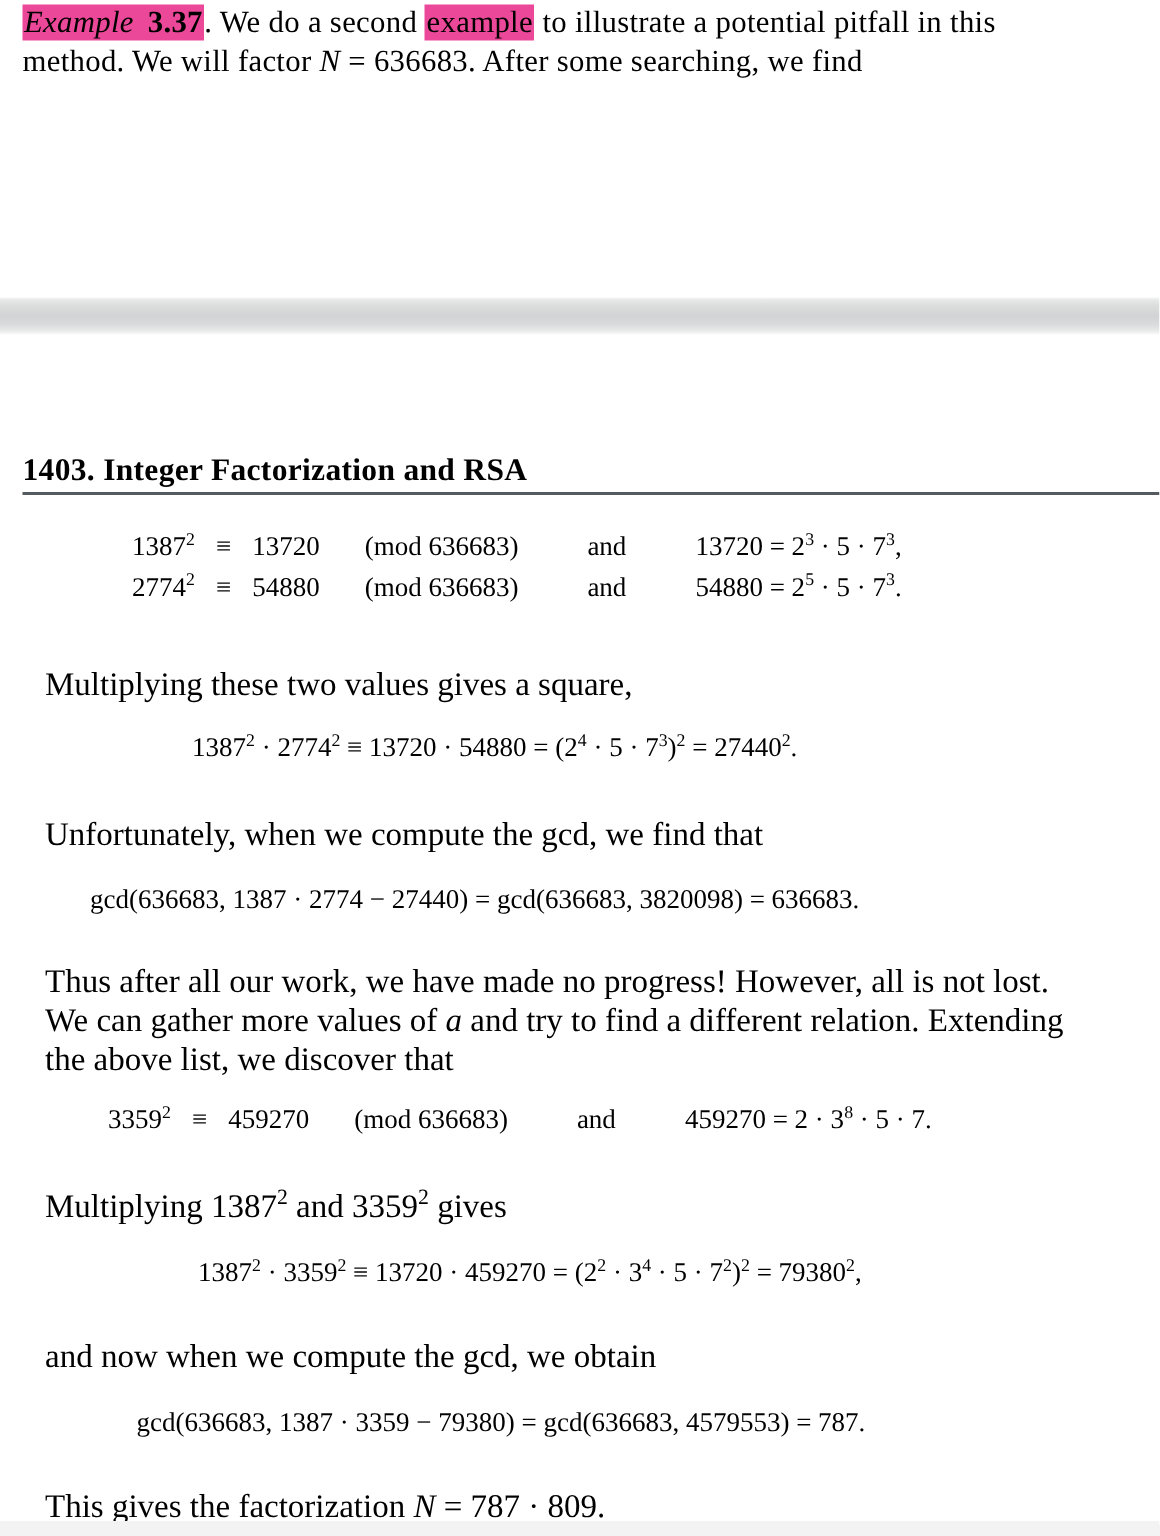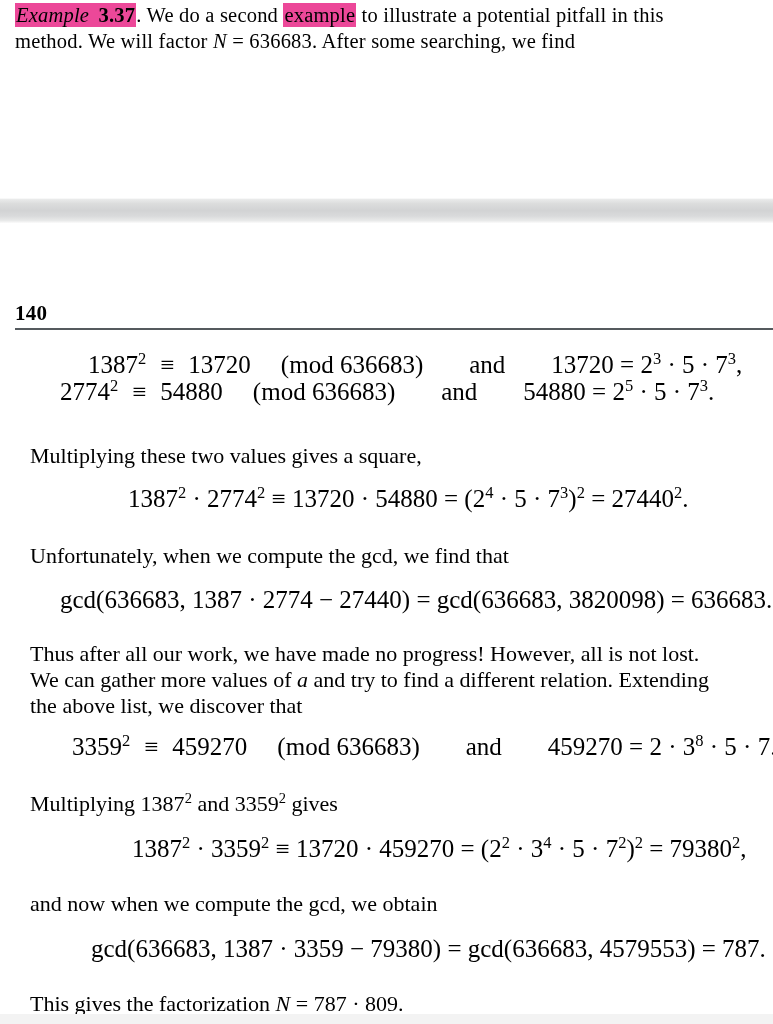--- a/index.html
+++ b/index.html
@@ -91,21 +91,21 @@
     left: 30px;
     width: 752px;
     font-size: 22px;
     line-height: 26px;
   }
   .para .pline { white-space: nowrap; display: block; }
 
   .display {
     position: absolute;
     width: 773px;
-    font-size: 25px;
+    font-size: 18px;
     line-height: 27px;
     white-space: nowrap;
   }
   .display .eqline { display: block; white-space: nowrap; }
 
   sup {
     font-size: 0.66em;
     vertical-align: super;
     line-height: 0;
   }
@@ -137,27 +137,28 @@
   </div>
 
 </div>
 
 <div class="separator-band"></div>
 
 <div class="page-body">
 
   <div class="page-header">
     <span class="folio">140</span>
+    <span class="running-title">3. Integer Factorization and RSA</span>
   </div>
   <div class="header-rule"></div>
 
   <div class="display" style="left:0; top:128px;">
     <span class="eqline" style="padding-left:88px;"><span>1387</span><sup>2</sup><span class="gap-sm"></span><span>≡</span><span class="gap-sm"></span><span>13720</span><span class="gap-md"></span><span>(mod 636683)</span><span class="gap-lg"></span><span>and</span><span class="gap-lg"></span><span>13720 = 2</span><sup>3</sup><span> · 5 · 7</span><sup>3</sup><span>,</span></span>
 
-    <span class="eqline" style="padding-left:60px;"><span>2774</span><sup>2</sup><span class="gap-sm"></span><span>≡</span><span class="gap-sm"></span><span>54880</span><span class="gap-md"></span><span>(mod 636683)</span><span class="gap-lg"></span><span>and</span><span class="gap-lg"></span><span>54880 = 2</span><sup>5</sup><span> · 5 · 7</span><sup>3</sup><span>.</span></span>
+    <span class="eqline" style="padding-left:88px;"><span>2774</span><sup>2</sup><span class="gap-sm"></span><span>≡</span><span class="gap-sm"></span><span>54880</span><span class="gap-md"></span><span>(mod 636683)</span><span class="gap-lg"></span><span>and</span><span class="gap-lg"></span><span>54880 = 2</span><sup>5</sup><span> · 5 · 7</span><sup>3</sup><span>.</span></span>
   </div>
 
   <div class="para" style="top:220px;">
     <span class="pline">Multiplying these two values gives a square,</span>
   </div>
 
   <div class="display" style="left:0; top:262px;">
     <span class="eqline" style="padding-left:128px;"><span>1387</span><sup>2</sup><span> · 2774</span><sup>2</sup><span> ≡ 13720 · 54880 = (2</span><sup>4</sup><span> · 5 · 7</span><sup>3</sup><span>)</span><sup>2</sup><span> = 27440</span><sup>2</sup><span>.</span></span>
   </div>
 

